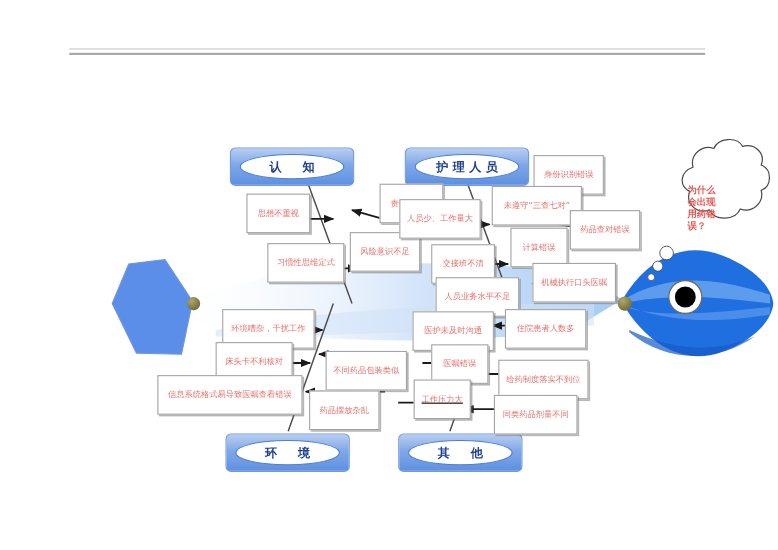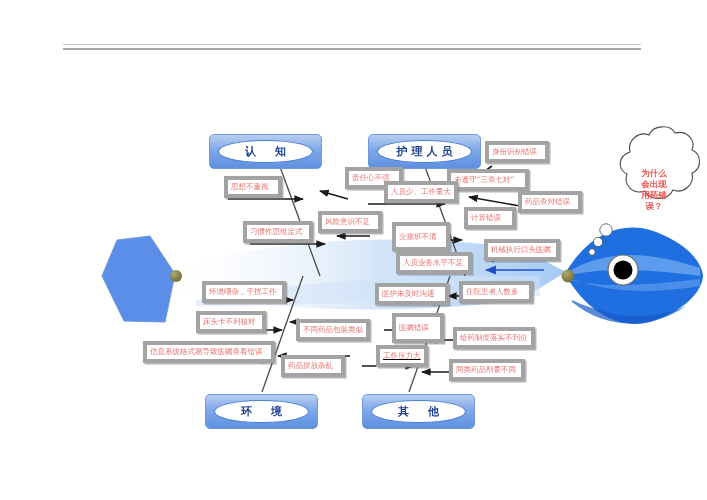--- a/index.html
+++ b/index.html
@@ -39,39 +39,39 @@
   .cat-label{
     font-size:11px;font-weight:bold;color:#1b3f8f;
     letter-spacing:4px;white-space:nowrap;
     transform:translateX(2px);
   }
 
   
   .cause{
     position:absolute;
     background:#ffffff;
-    border:4px solid #a3a3a3;
+    border:1px solid #a3a3a3;
     box-shadow:1.5px 1.5px 0 rgba(120,120,120,.55);
     box-sizing:border-box;
-    display:flex;align-items:center;
-    padding:7px 3px;
+    display:flex;align-items:center;justify-content:center;
+    padding:17px 3px;
     white-space:nowrap;
   }
   .cause span{
     font-size:7.5px;
     color:#e8706c;
     font-family:"DejaVu Sans","Liberation Sans",sans-serif;
     line-height:1;
   }
 
   
   .bubble-text{
     position:absolute;
     left:625px;top:168px;width:58px;
-    text-align:center;
+    text-align:left;
     font-size:8.5px;line-height:11px;
     color:#e8544e;font-weight:bold;
     font-family:"DejaVu Sans","Liberation Sans",sans-serif;
     pointer-events:none;
   }
 </style>
 </head>
 <body>
 
 <div id="stage">
@@ -229,21 +229,21 @@
 
   <div class="cause" style="left:485px;top:141px;width:64px;height:15px;">
     <span>身份识别错误</span>
   </div>
   <div class="cause" style="left:447px;top:169px;width:82px;height:15px;">
     <span>未遵守“三查七对”</span>
   </div>
   <div class="cause" style="left:518px;top:191px;width:64px;height:15px;">
     <span>药品查对错误</span>
   </div>
-  <div class="cause" style="left:384px;top:181px;width:74px;height:15px;">
+  <div class="cause" style="left:363px;top:181px;width:74px;height:15px;">
     <span>人员少、工作量大</span>
   </div>
   <div class="cause" style="left:464px;top:207px;width:52px;height:15px;">
     <span>计算错误</span>
   </div>
   <div class="cause" style="left:392px;top:222px;width:58px;height:29px;">
     <span>交接班不清</span>
   </div>
   <div class="cause" style="left:484px;top:239px;width:76px;height:15px;">
     <span>机械执行口头医嘱</span>

